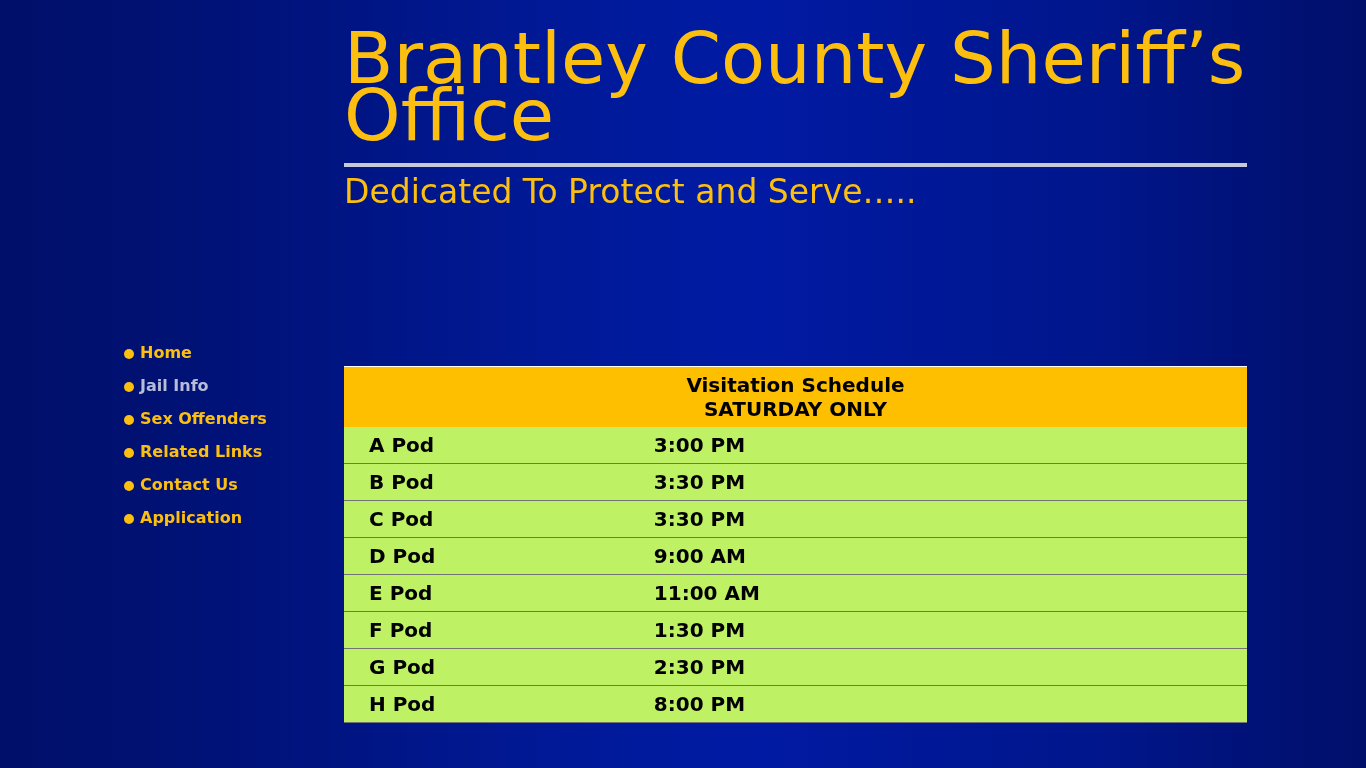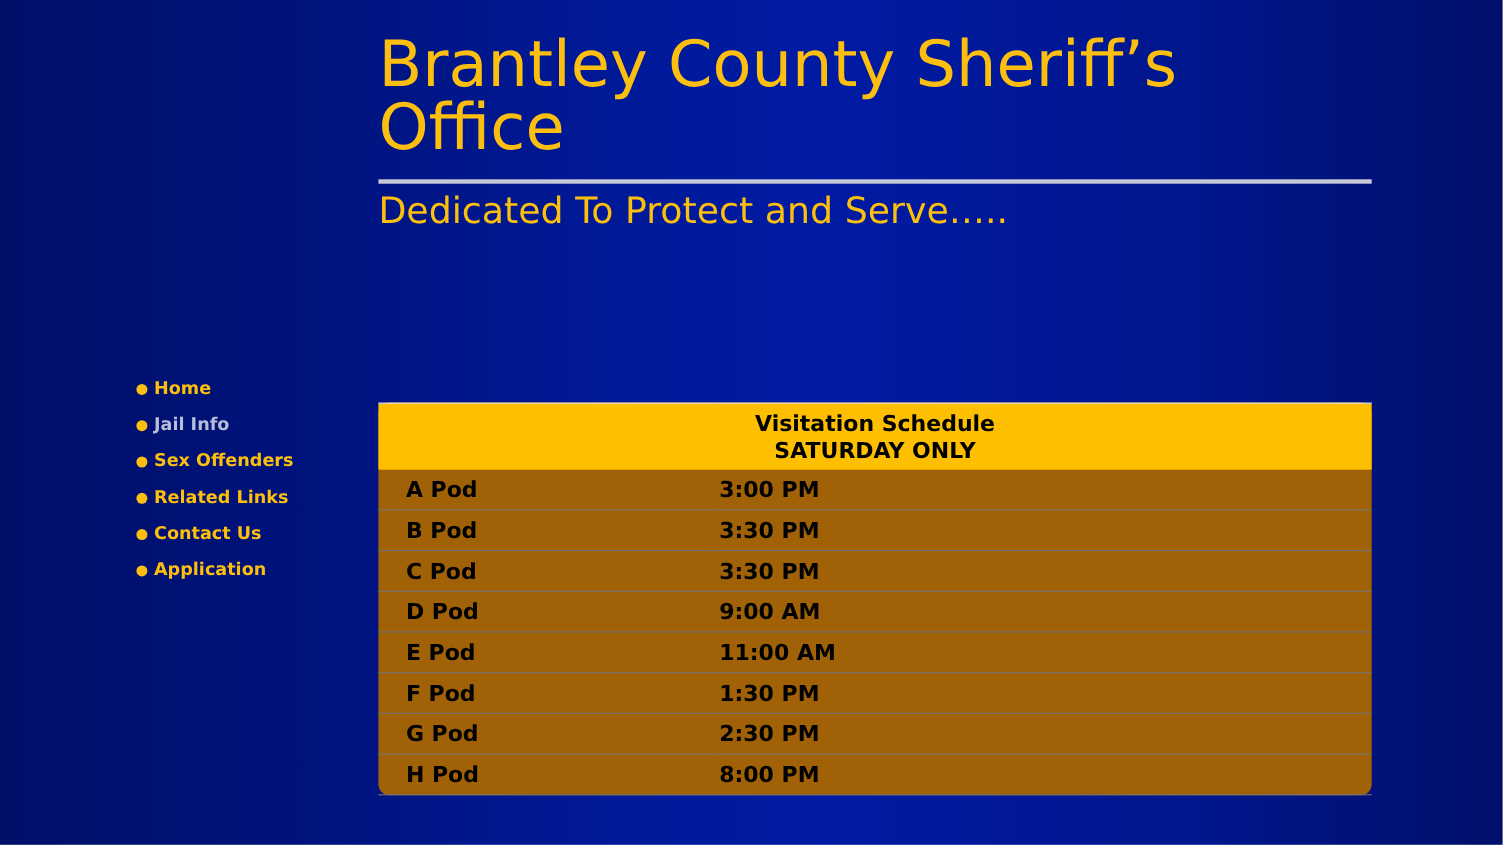--- a/index.html
+++ b/index.html
@@ -16,21 +16,21 @@
     }
     .site-title {
       position: absolute;
       left: 344px;
       top: 30px;
       width: 903px;
       margin: 0;
       color: #fdbf0f;
       font-family: "DejaVu Sans", sans-serif;
       font-weight: normal;
-      font-size: 58px;
+      font-size: 72px;
       line-height: 57px;
       letter-spacing: 0px;
     }
     .title-rule {
       position: absolute;
       left: 344px;
       top: 163px;
       width: 903px;
       height: 4px;
       background: #c6c9d8;
@@ -77,23 +77,22 @@
     }
     .nav a.active {
       color: #b7bdd8;
     }
     .schedule {
       position: absolute;
       left: 344px;
       top: 366px;
       width: 903px;
       border-collapse: collapse;
-      background: #a16207;
+      background: #bef264;
       border-top: 1px solid #ffffff;
-      border-radius: 10px;
     }
     .schedule .head {
       background: #fdbf00;
       height: 60px;
       text-align: center;
       color: #000000;
       font-weight: bold;
       font-size: 20px;
       line-height: 24px;
       padding: 0;

